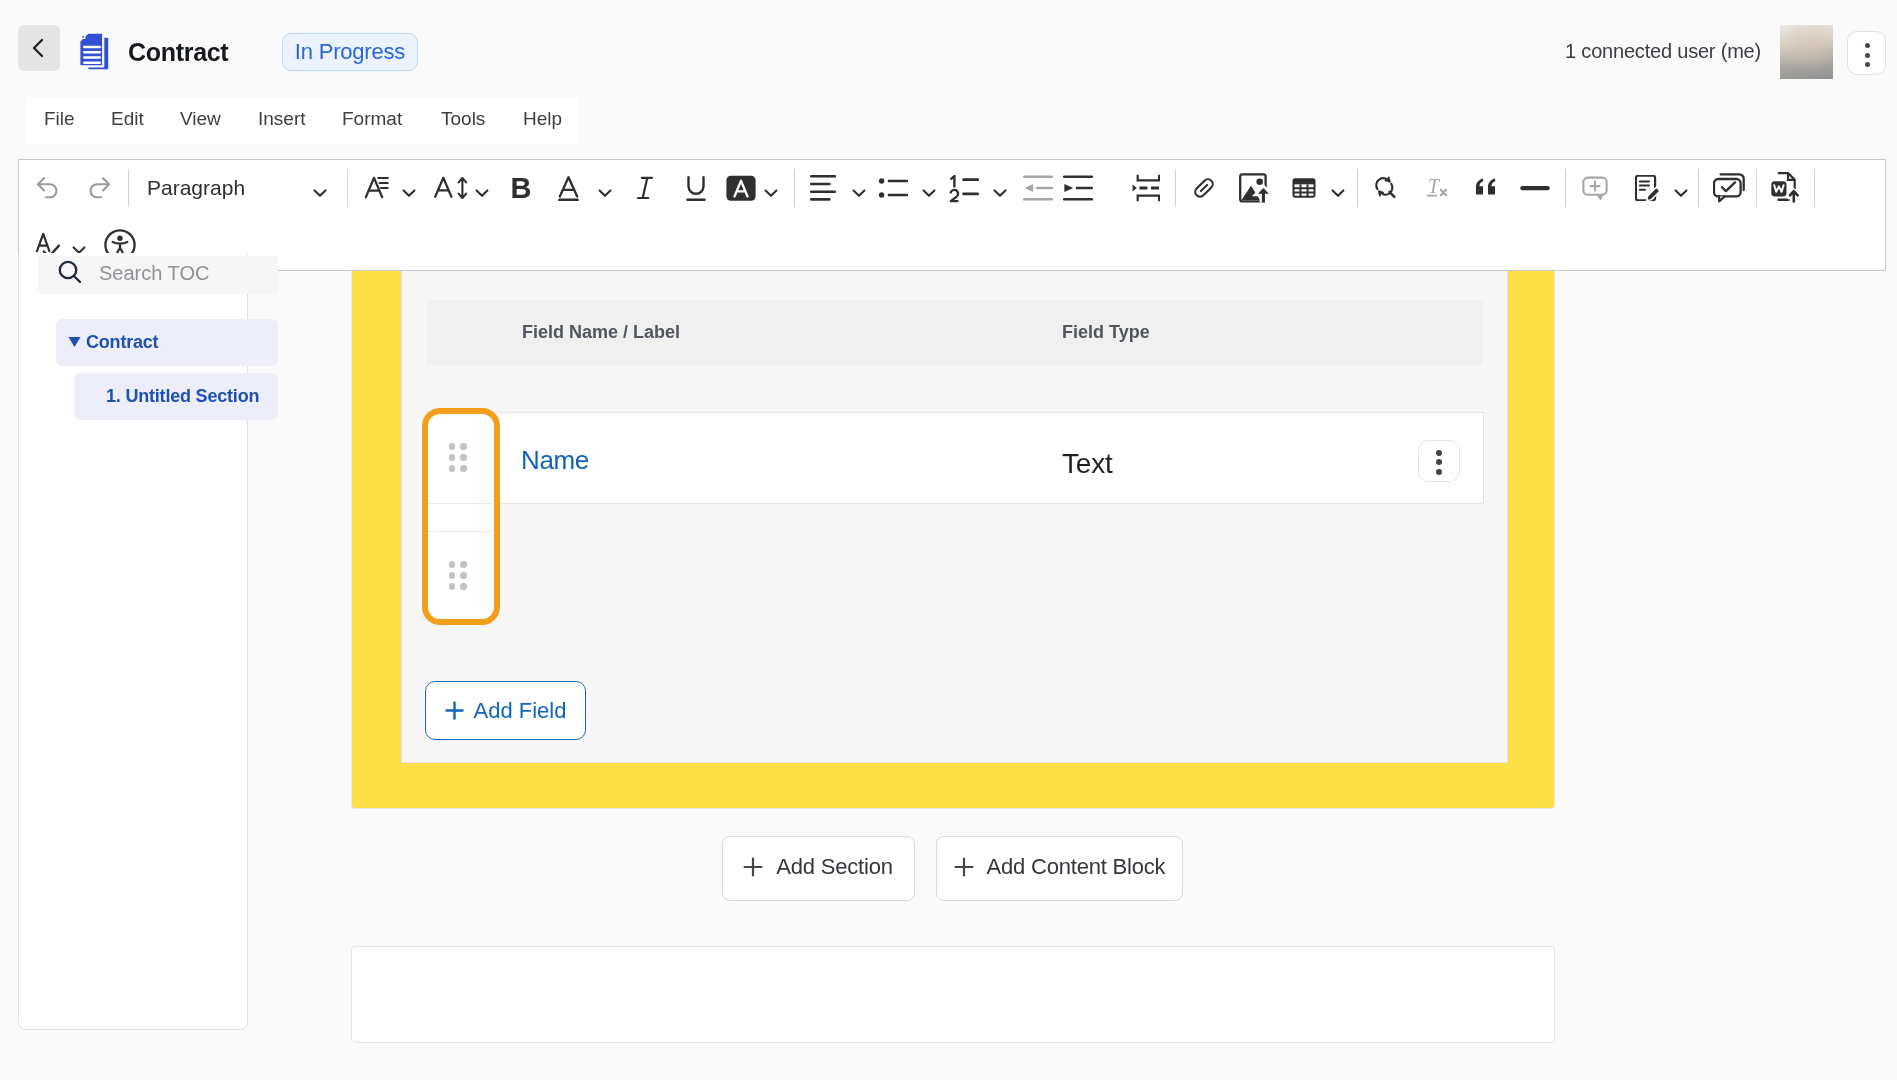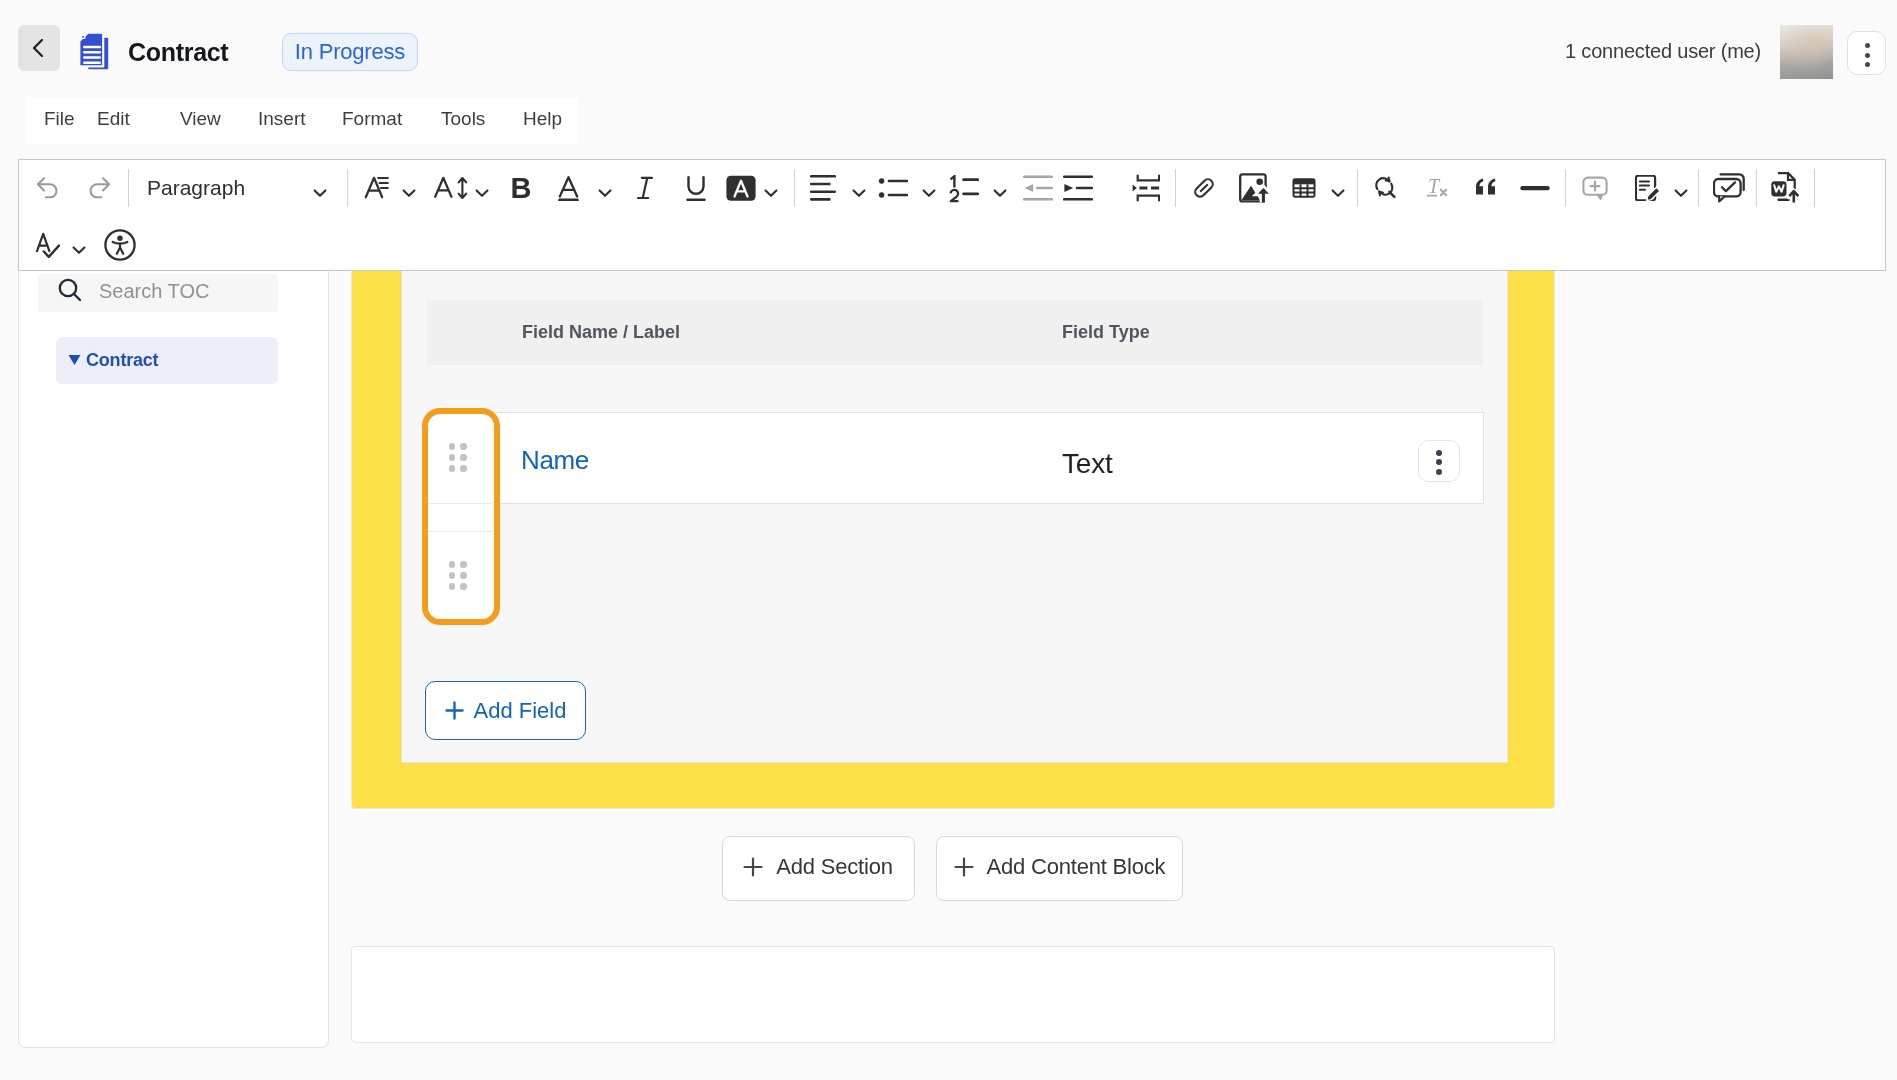--- a/index.html
+++ b/index.html
@@ -16,21 +16,21 @@
               linear-gradient(172deg, #ebe9e4 0%, #d9d1c6 32%, #a6a4a0 72%, #8f9190 100%); }
 .kebabbtn { left:1847px; top:31px; width:39px; height:44px; background:#fff; border:1px solid #e1e1e1; border-radius:10px; }
 .kdot { position:absolute; width:5.2px; height:5.2px; border-radius:50%; background:#434857; left:16.6px; }
 
 .menubar { left:25px; top:97px; width:553px; height:47px; background:#fff; }
 .mi { position:absolute; top:11px; font-size:19px; color:#3b3e42; }
 
 .toolbar { left:18px; top:159px; width:1868px; height:112px; background:#fff; border:1px solid #c6c6c6; }
 .sep { position:absolute; width:1px; height:38px; background:#d2d2d2; top:9px; }
 
-.sidebar { left:18px; top:271px; width:311px; height:777px; background:#fff; border:1px solid #e2e2e2; border-top:none; border-radius:0 0 8px 8px; }
+.sidebar { left:18px; top:253px; width:230px; height:777px; background:#fff; border:1px solid #e2e2e2; border-top:none; border-radius:0 0 8px 8px; }
 .search { position:absolute; left:19px; top:3px; width:240px; height:38px; background:#f6f6f7; border-radius:3px; }
 .search-text { position:absolute; left:61px; top:8px; font-size:20px; color:#8f9296; }
 .tocitem1 { position:absolute; left:37px; top:66px; width:222px; height:47px; background:#eeeefb; border-radius:6px; }
 .tocitem2 { position:absolute; left:55px; top:120px; width:204px; height:47px; background:#eeeefb; border-radius:6px; }
 .toctext { color:#1e50b0; font-size:18px; font-weight:700; letter-spacing:-0.2px; white-space:nowrap; }
 
 .card { left:351px; top:271px; width:1204px; height:538px; background:#fde047; border:1px solid #e8e8e8; border-top:none; border-radius:0 0 4px 4px; }
 .panel { position:absolute; left:49px; top:0; width:1107px; height:492px; background:#f7f7f8; border:1px solid #e2e2e2; border-top:none; }
 .thead { position:absolute; left:25px; top:29px; width:1056px; height:65px; background:#f0f0f1; }
 .thtext { position:absolute; top:22px; font-size:18px; font-weight:700; color:#51565e; }
@@ -68,21 +68,21 @@
   <div class="abs connected">1 connected user (me)</div>
   <div class="abs avatar"></div>
   <div class="abs kebabbtn">
     <div class="kdot" style="top:11px"></div>
     <div class="kdot" style="top:20.5px"></div>
     <div class="kdot" style="top:30px"></div>
   </div>
 
   <div class="abs menubar">
     <div class="mi" style="left:19px">File</div>
-    <div class="mi" style="left:72px">Edit</div>
+    <div class="mi" style="left:86px">Edit</div>
     <div class="mi" style="left:155px">View</div>
     <div class="mi" style="left:233px">Insert</div>
     <div class="mi" style="left:317px">Format</div>
     <div class="mi" style="left:416px">Tools</div>
     <div class="mi" style="left:498px">Help</div>
   </div>
 
   <div class="abs toolbar" id="toolbar">
       <div style="position:absolute;left:16px;top:14.5px;width:26px;height:26px"><svg width="26" height="26" viewBox="0 0 26 26" fill="none">
           <path d="M9 3.2 L2.9 9.3 L9 15.4" stroke="#9a9a9a" stroke-width="2.1" stroke-linecap="round" stroke-linejoin="round" fill="none"></path>
@@ -270,20 +270,23 @@
           <circle cx="11" cy="11" r="8.2" fill="none" stroke="#1d2736" stroke-width="2.3"></circle>
           <path d="M17 17 L23 23" stroke="#1d2736" stroke-width="2.3" stroke-linecap="round"></path>
         </svg>
       <div class="search-text" style="top:6px">Search TOC</div>
     </div>
     <div class="tocitem1">
       <svg style="position:absolute;left:12px;top:17px" width="13" height="12" viewBox="0 0 13 12">
           <path d="M0.5 1 H12.5 L6.5 11 Z" fill="#1d4fb0"></path>
         </svg>
       <div class="toctext" style="position:absolute;left:30px;top:13px">Contract</div>
+    </div>
+    <div class="tocitem2">
+      <div class="toctext" style="position:absolute;left:32px;top:13px">1. Untitled Section</div>
     </div>
   </div>
 
   <div class="abs card">
     <div class="panel">
       <div class="thead">
         <div class="thtext" style="left:95px">Field Name / Label</div>
         <div class="thtext" style="left:635px">Field Type</div>
       </div>
       <div class="row" style="top:141px">

